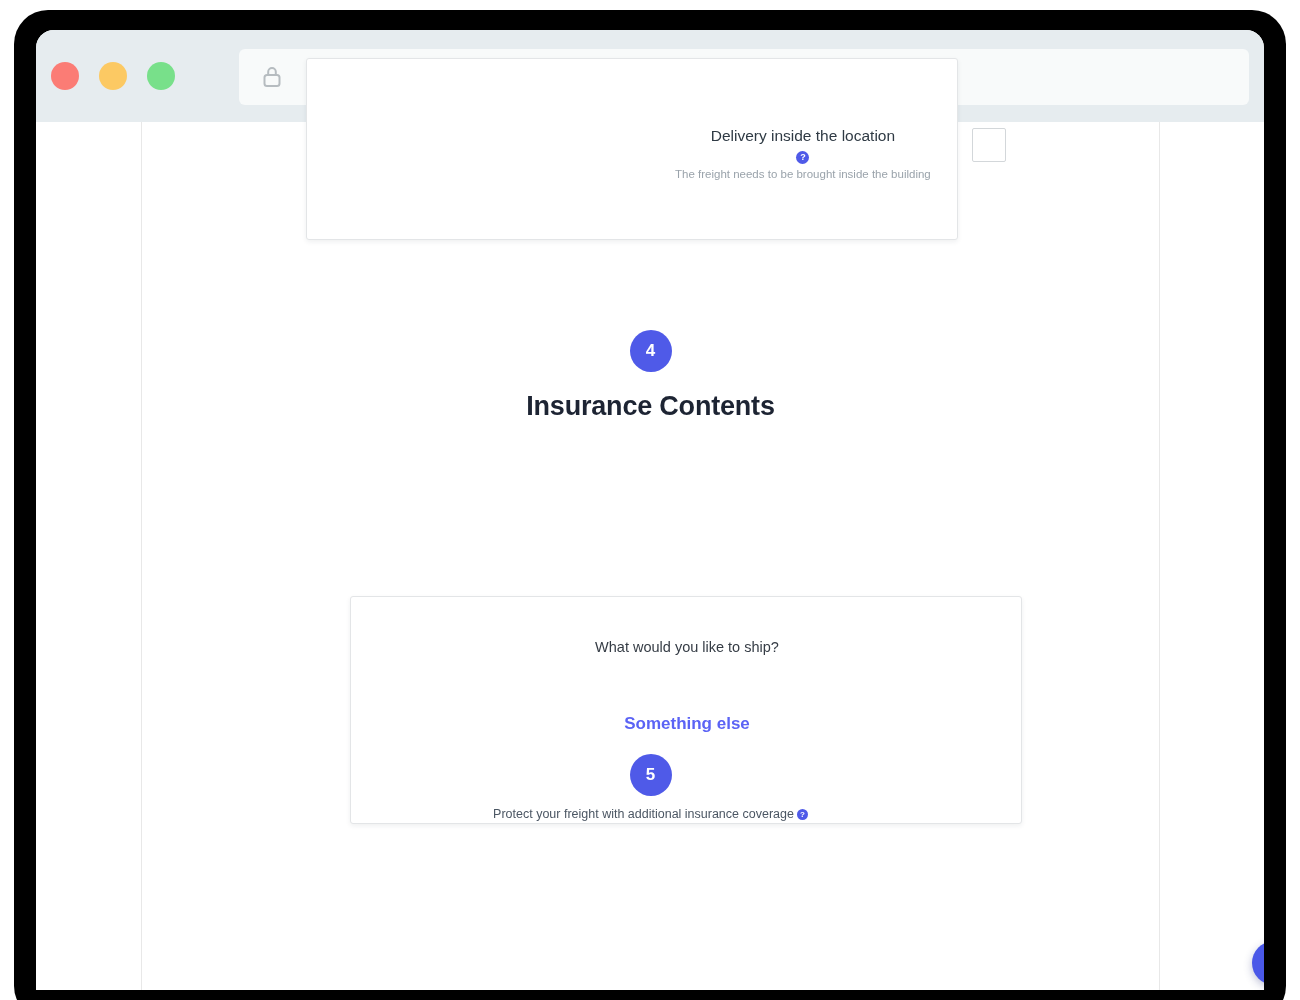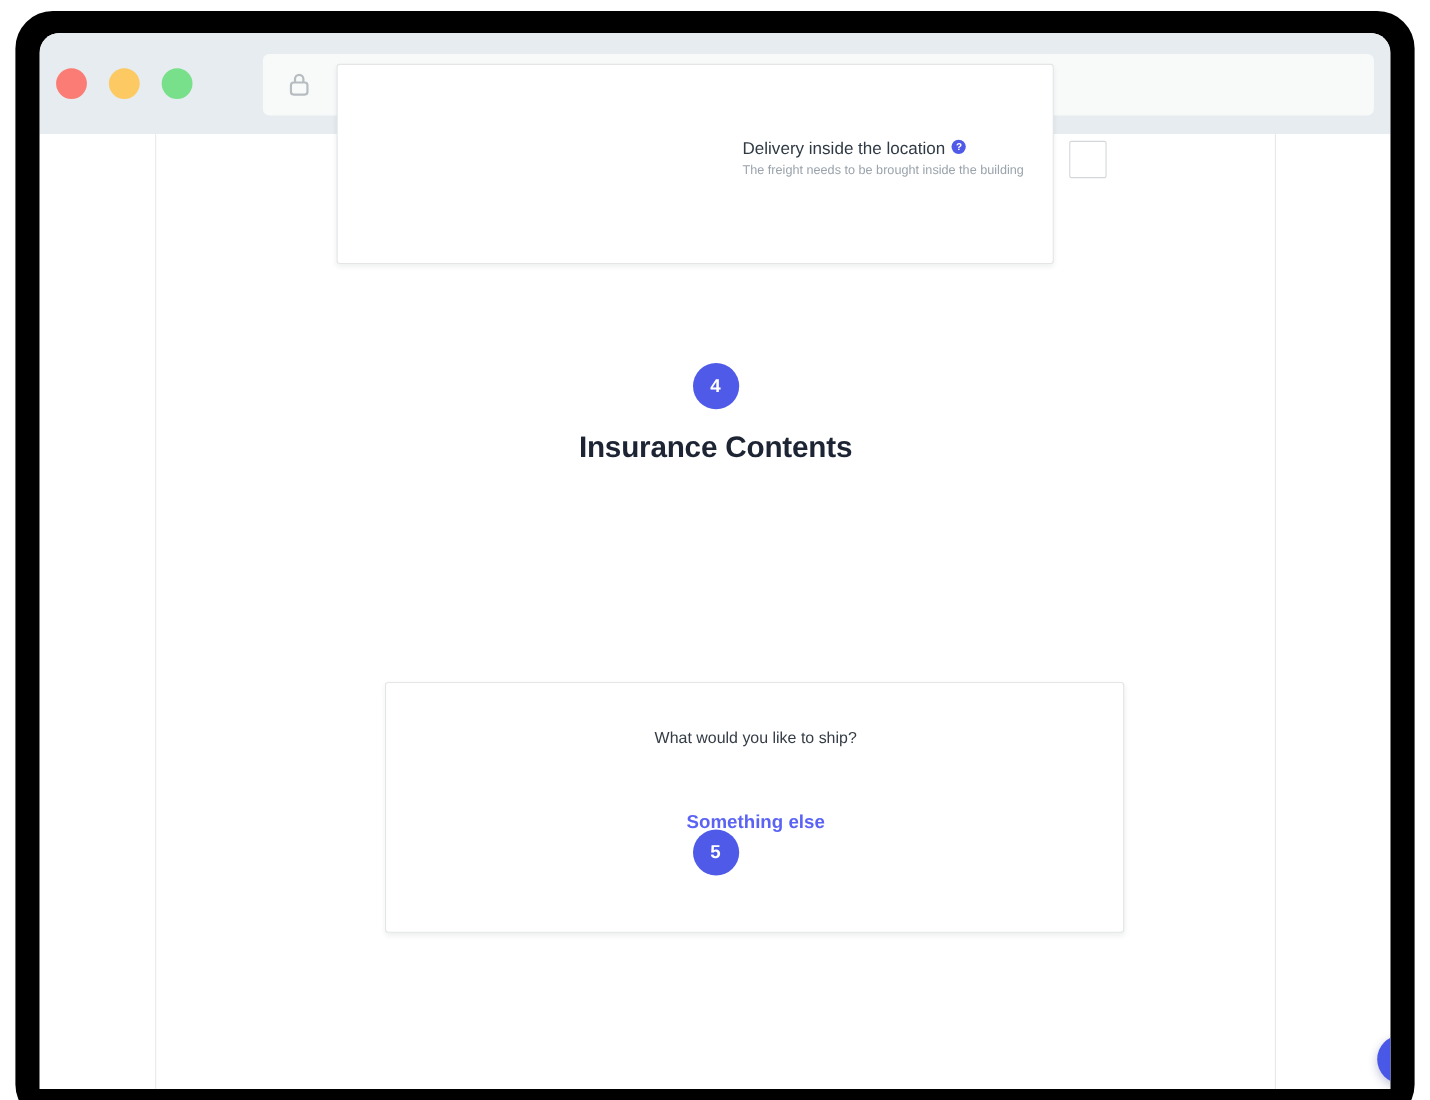--- a/index.html
+++ b/index.html
@@ -102,23 +102,24 @@
     left: 0; top: 64px;
     width: 652px; height: 72px;
   }
   #delivery-text-block {
     position: absolute;
     left: 368px; top: 4px;
     text-align: left;
   }
   #delivery-title-line {
     display: flex;
-    align-items: flex-start;
+    align-items: center;
     gap: 6px;
     white-space: nowrap;
+    flex-direction: column;
   }
   #delivery-title {
     font-size: 15.5px;
     color: #2f3a44;
   }
   #delivery-sub {
     margin-top: 4px;
     font-size: 11.5px;
     color: #9aa3ab;
     white-space: nowrap;
@@ -188,21 +189,20 @@
     font-size: 12.5px;
     color: #4b5663;
   }
   .step-sub .help-badge { margin-left: 3px; }
 
   
   #contents-card {
     left: 314px; top: 474px;
     width: 672px; height: 228px;
     text-align: center;
-    margin-top: 24px;
   }
   #contents-question {
     position: absolute;
     left: 0; top: 42px;
     width: 672px;
     font-size: 14.5px;
     color: #353c45;
   }
   .ship-link {
     position: absolute;
@@ -276,20 +276,23 @@
         <div class="step-title">Insurance Contents</div>
       </div>
 
       <div class="card" id="contents-card">
         <div id="contents-question">What would you like to ship?</div>
         <div class="ship-link" id="link-other">Something else</div>
       </div>
 
       <div class="step-section" id="section-insurance">
         <div class="step-badge">5</div>
+        <div class="step-sub">
+          <span>Protect your freight with additional insurance coverage</span><span class="help-badge sm">?</span>
+        </div>
       </div>
 
     </div>
 
     <div id="chat-launcher">
       <svg width="24" height="24" viewBox="0 0 24 24">
         <path d="M5 4.5h14a1.6 1.6 0 0 1 1.6 1.6v9.1a1.6 1.6 0 0 1-1.6 1.6h-6.6l-4.9 3.1 0.5-3.1H5a1.6 1.6 0 0 1-1.6-1.6V6.1A1.6 1.6 0 0 1 5 4.5z" fill="#ffffff"></path>
         <path d="M8.4 12.1c1.9 2.1 5.3 2.1 7.2 0" fill="none" stroke="#4a58e8" stroke-width="1.5" stroke-linecap="round"></path>
       </svg>
     </div>

